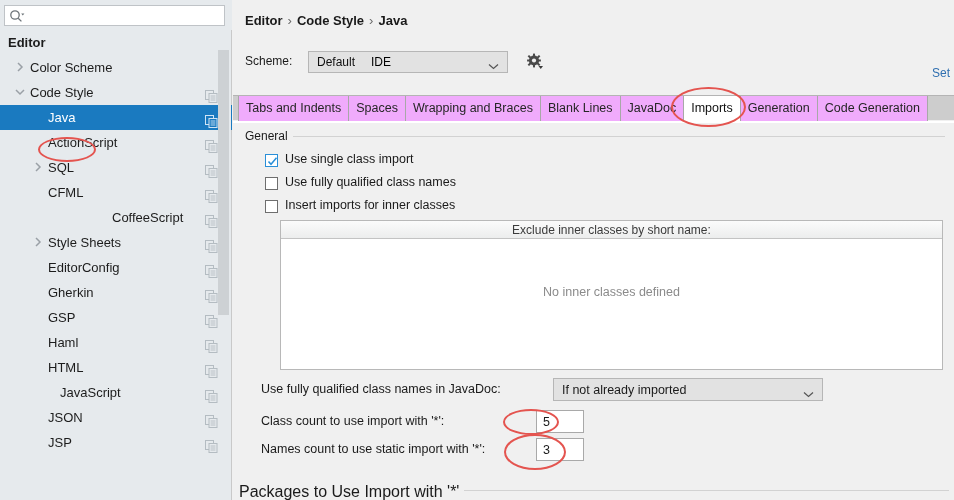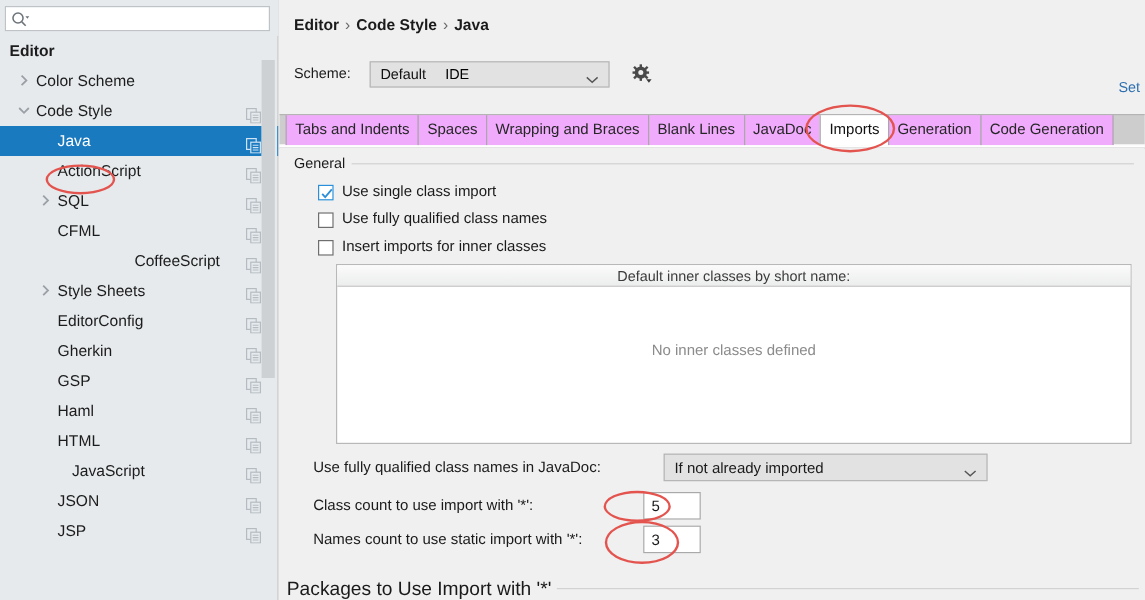--- a/index.html
+++ b/index.html
@@ -526,21 +526,21 @@
             <span class="cb-box"></span>
             <span class="cb-text">Use fully qualified class names</span>
           </div>
           <div class="cb-row" style="top: 74px;">
             <span class="cb-box"></span>
             <span class="cb-text">Insert imports for inner classes</span>
           </div>
         </div>
 
       <div id="exclude-panel">
-        <div id="exclude-header">Default inner classes by short name:</div>
+        <div id="exclude-header">Exclude inner classes by short name:</div>
         <div id="exclude-empty">No inner classes defined</div>
       </div>
 
       <div id="javadoc-row">
         <span id="javadoc-label">Use fully qualified class names in JavaDoc:</span>
         <div id="javadoc-select">
           <span id="javadoc-value">If not already imported</span>
           <span id="javadoc-chevron">
             <svg width="11" height="7" viewBox="0 0 11 7">
               <path d="M1 1.5 L5.5 5.5 L10 1.5" fill="none" stroke="#555" stroke-width="1.2"></path>

